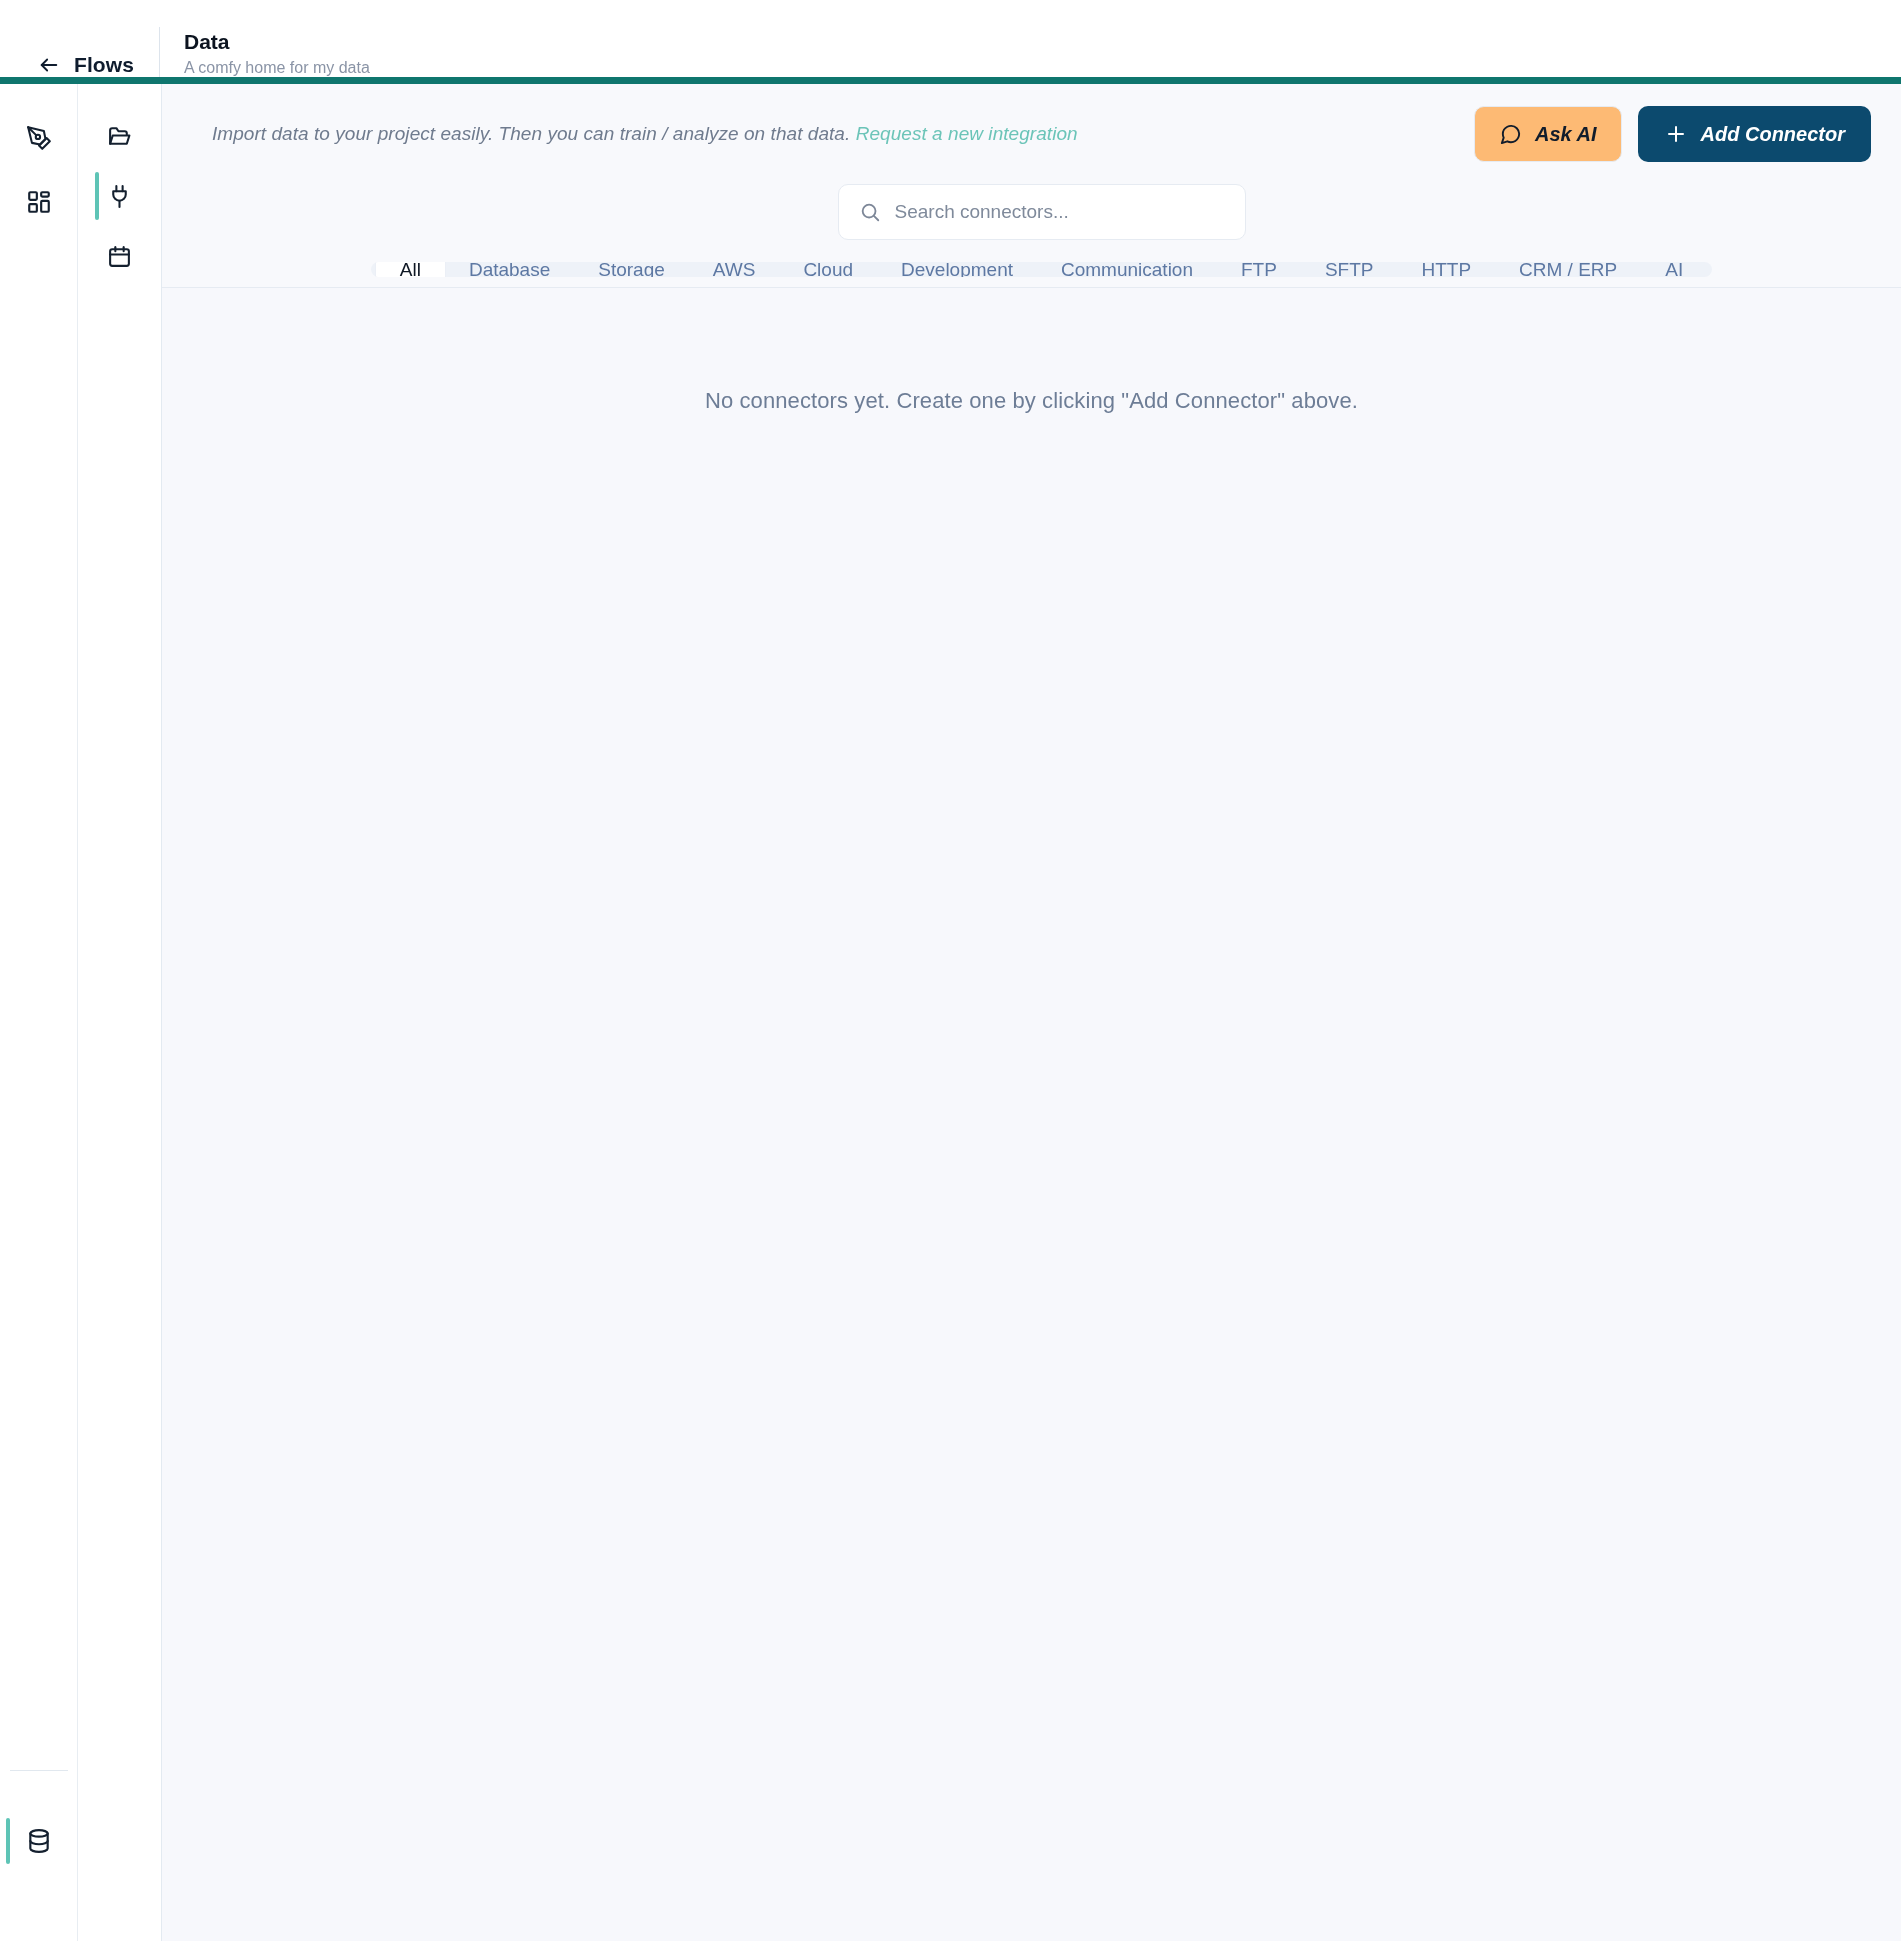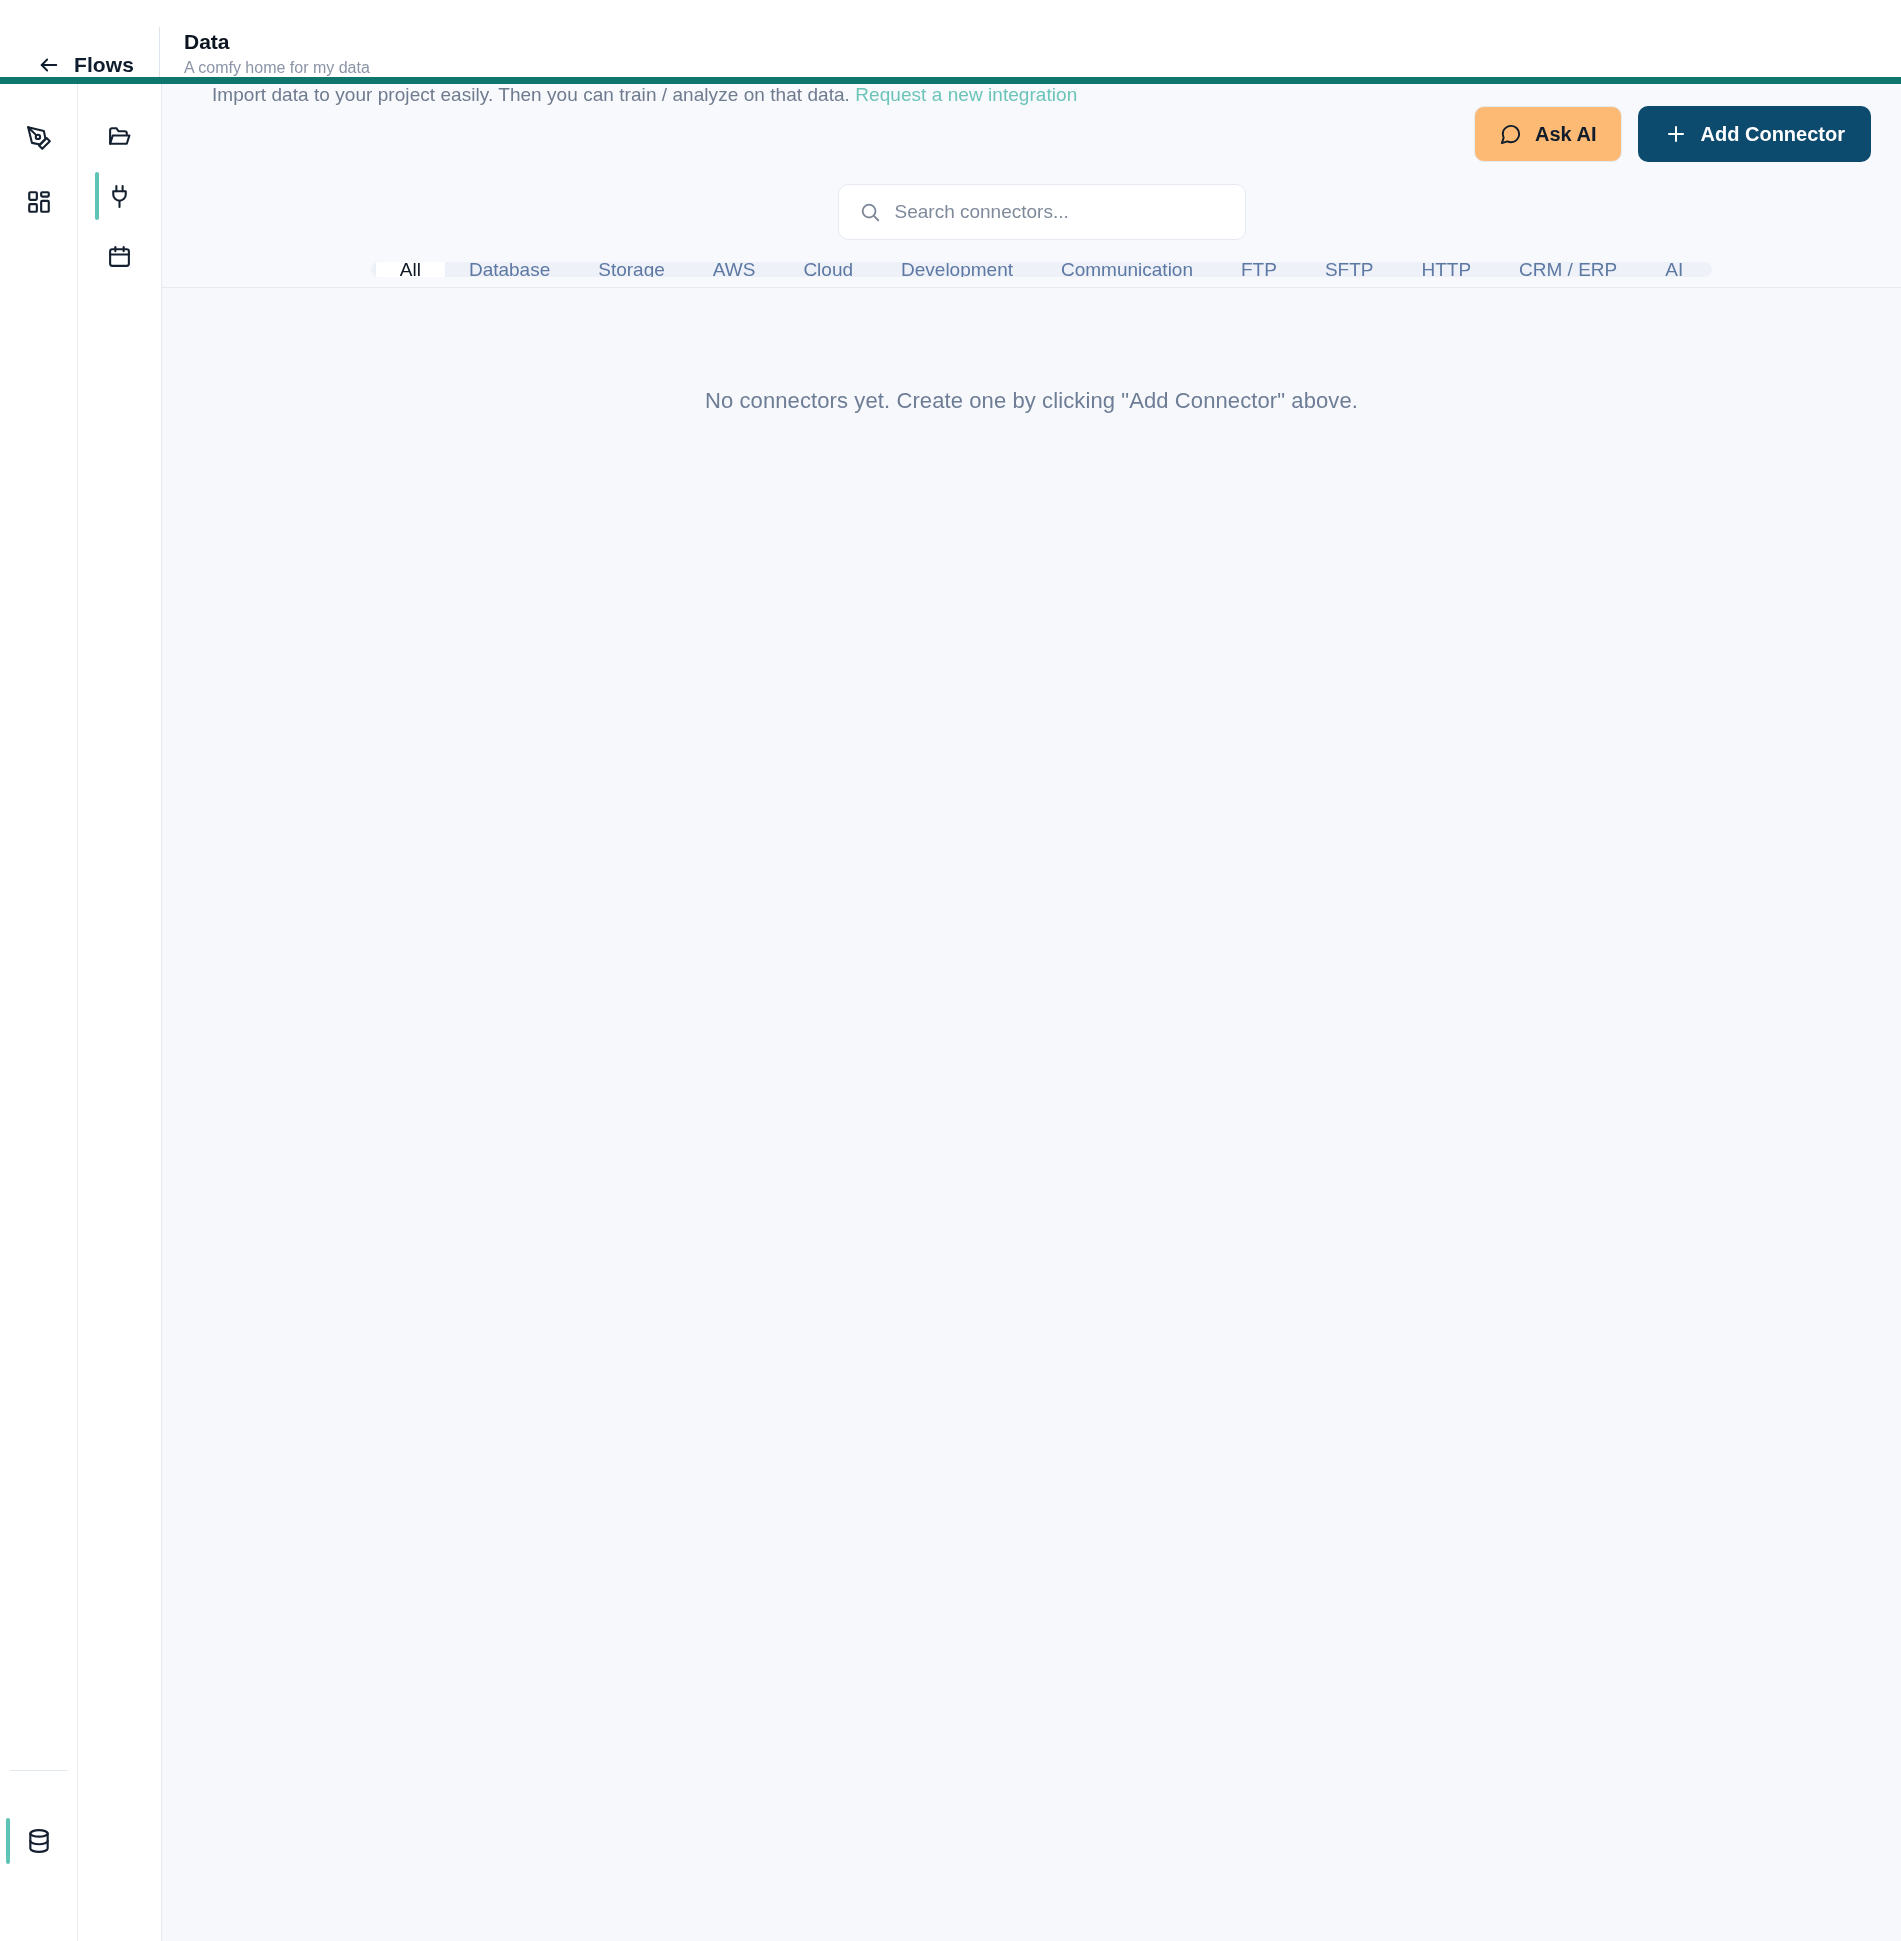--- a/index.html
+++ b/index.html
@@ -149,22 +149,24 @@
     background: #f7f8fc;
   }
   .toolbar-zone {
     background: #f8f9fc;
     border-bottom: 1px solid #e6ebf2;
     padding: 0 30px;
   }
   .toolbar-row-1 {
     height: 100px;
     display: flex;
+    align-items: center;
     justify-content: space-between;
     padding-left: 20px;
+    font-style: italic;
   }
   .import-text {
     font-size: 19px;
     color: #6f7b8e;
     letter-spacing: 0.05px;
   }
   .import-link {
     color: #6bc4b8;
     text-decoration: none;
     cursor: pointer;

